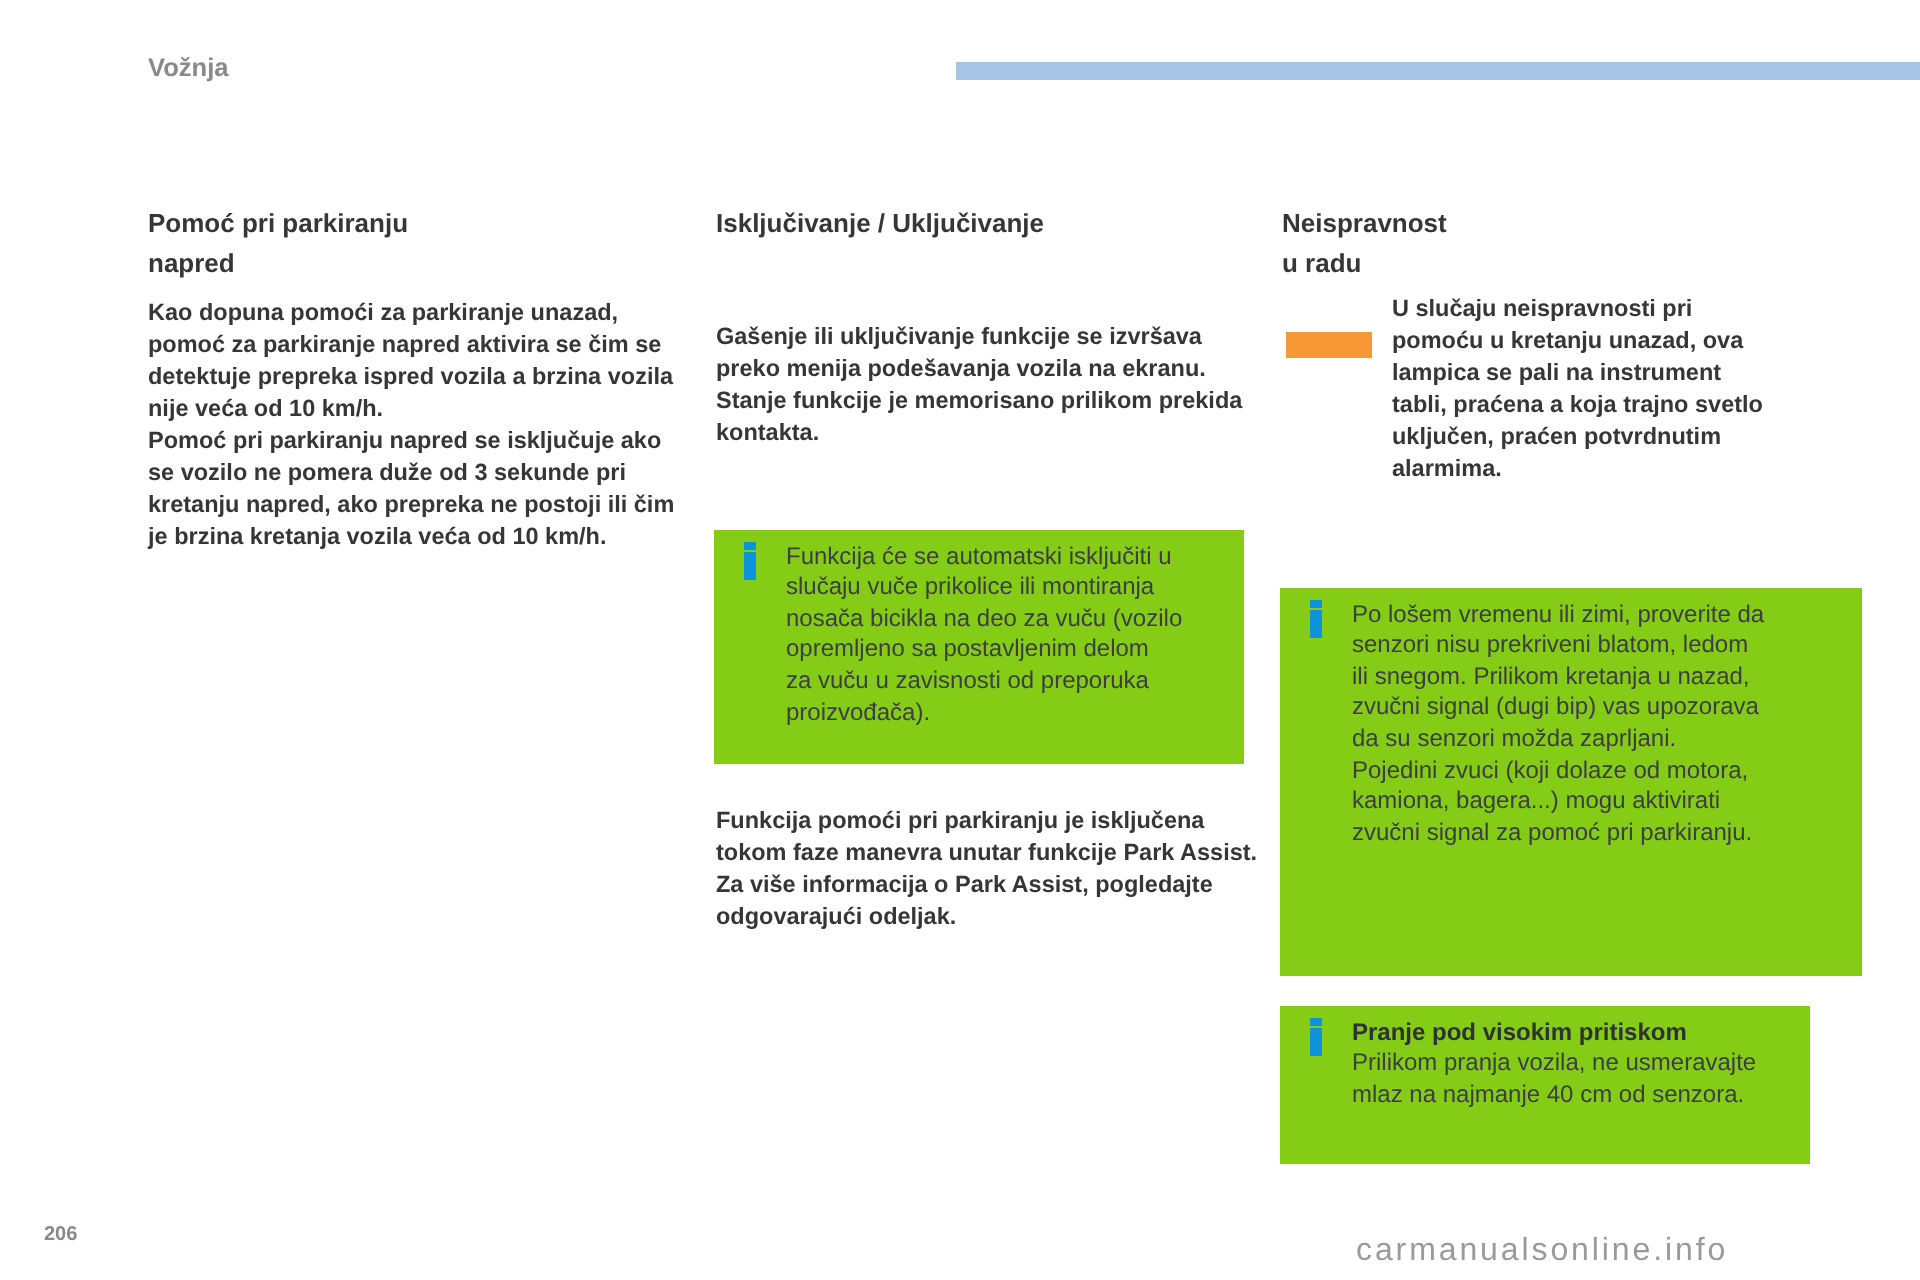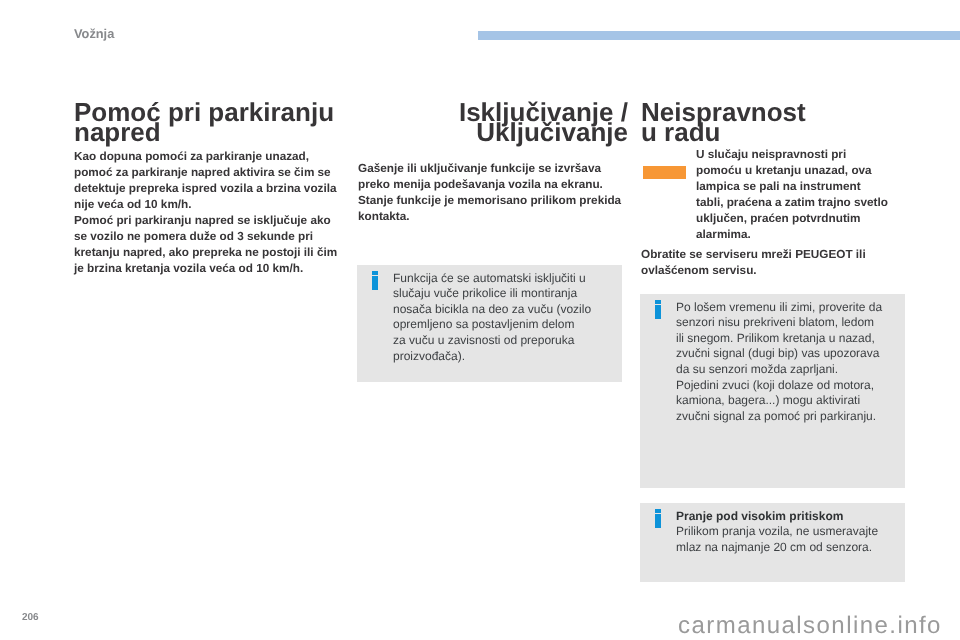--- a/index.html
+++ b/index.html
@@ -8,56 +8,56 @@
        font-family:"Liberation Sans",sans-serif;overflow:hidden;position:relative;
        -webkit-font-smoothing:antialiased;text-rendering:geometricPrecision;}
   .page{position:absolute;left:0;top:0;width:960px;height:600px;background:#fff;}
 
   
   .hdr-title{position:absolute;left:74px;top:27px;font-size:12.8px;font-weight:bold;
              color:#87898c;letter-spacing:0px;line-height:13px;}
   .hdr-bar{position:absolute;left:478px;top:30.8px;width:482px;height:9.4px;background:#a5c4e6;}
 
   
-  .ttl{position:absolute;font-size:26px;line-height:20.1px;font-weight:bold;
+  .ttl{position:absolute;font-size:13px;line-height:20.1px;font-weight:bold;
        color:#373537;white-space:pre-line;margin:0;}
   .body{position:absolute;font-size:11.75px;line-height:16.05px;color:#373537;
         font-weight:bold;white-space:pre-line;margin:0;}
 
   
-  .note{position:absolute;background:#e5e5e5;}
+  .note{position:absolute;background:#84cc16;}
   .note .ico{position:absolute;left:15px;top:6.2px;width:6.4px;height:19px;display:block;}
   .note .ico .dot{position:absolute;left:0;top:0;display:block;width:6.4px;height:4.2px;background:#0d93d9;}
   .note .ico .stem{position:absolute;left:0;top:5.1px;display:block;width:6.4px;height:13.8px;background:#0d93d9;}
   .note .txt{position:absolute;left:36px;top:5.7px;font-size:12.0px;line-height:15.56px;
              color:#3c3f42;white-space:pre-line;}
   .note .txt b{font-weight:bold;color:#2f3234;}
 
   
   #warn-icon{position:absolute;left:643px;top:166px;width:43px;height:12.6px;background:#f79735;}
 
   
   .pgnum{position:absolute;left:22px;top:611px;font-size:10px;font-weight:bold;color:#87898c;line-height:14px;}
-  .wm{position:absolute;left:678px;top:612.5px;font-size:24px;color:#9a9a9a;letter-spacing:1.45px;line-height:25px;}
+  .wm{position:absolute;left:678px;top:612.5px;font-size:16px;color:#9a9a9a;letter-spacing:1.45px;line-height:25px;}
 
   
   #ttl-left   {left:74px;  top:102px; width:270px;}
   #p-left-1   {left:74px;  top:149px; width:272px;}
   #p-left-2   {left:74px;  top:213px; width:272px;}
   #note-left  {left:73px;  top:328px; width:265px; height:70.5px;}
 
-  #ttl-mid    {left:358px; top:102px; width:270px;text-align:right;}
+  #ttl-mid    {left:358px; top:102px; width:270px;}
   #p-mid-1    {left:358px; top:149px; width:272px;margin-top:12px;}
   #note-mid   {left:357px; top:265px; width:265px; height:116.5px;}
   #p-mid-2    {left:358px; top:403px; width:272px;}
 
   #ttl-right  {left:641px; top:102px; width:270px;}
   #p-warn     {left:696px; top:147px; width:215px;}
   #p-right-1  {left:641px; top:247px; width:272px;}
-  #note-r1    {left:640px; top:294px; width:265px; height:193.5px;}
+  #note-r1    {left:640px; top:294px; width:265px; height:193.5px;padding-left:26px;}
   #note-r2    {left:640px; top:503px; width:265px; height:78.5px;}
 </style>
 </head>
 <body>
 
 <div class="page">
 
   <div class="hdr-title">Vožnja</div>
   <div class="hdr-bar"></div>
 
@@ -85,33 +85,35 @@
         <span class="stem"></span>
       </span>
     <div class="txt">Funkcija će se automatski isključiti u
 slučaju vuče prikolice ili montiranja
 nosača bicikla na deo za vuču (vozilo
 opremljeno sa postavljenim delom
 za vuču u zavisnosti od preporuka
 proizvođača).</div>
   </div>
 
+  <p class="body" id="p-mid-2">Funkcija pomoći pri parkiranju je isključena
+tokom faze manevra unutar funkcije Park Assist.
+Za više informacija o Park Assist, pogledajte
+odgovarajući odeljak.</p>
 
   <h2 class="ttl" id="ttl-right">Neispravnost
 u radu</h2>
 
   <div id="warn-icon"></div>
   <p class="body" id="p-warn">U slučaju neispravnosti pri
 pomoću u kretanju unazad, ova
 lampica se pali na instrument
-tabli, praćena a zatim trajno svetlo
+tabli, praćena a koja trajno svetlo
 uključen, praćen potvrdnutim
 alarmima.</p>
-  <p class="body" id="p-right-1">Obratite se serviseru mreži PEUGEOT ili
-ovlašćenom servisu.</p>
 
   <div class="note" id="note-r1">
     <span class="ico">
         <span class="dot"></span>
         <span class="stem"></span>
       </span>
     <div class="txt">Po lošem vremenu ili zimi, proverite da
 senzori nisu prekriveni blatom, ledom
 ili snegom. Prilikom kretanja u nazad,
 zvučni signal (dugi bip) vas upozorava
@@ -121,18 +123,18 @@
 zvučni signal za pomoć pri parkiranju.</div>
   </div>
 
   <div class="note" id="note-r2">
     <span class="ico">
         <span class="dot"></span>
         <span class="stem"></span>
       </span>
     <div class="txt"><b>Pranje pod visokim pritiskom
 </b><span>Prilikom pranja vozila, ne usmeravajte
-mlaz na najmanje 20 cm od senzora.</span></div>
+mlaz na najmanje 40 cm od senzora.</span></div>
   </div>
 
   <div class="pgnum">206</div>
   <div class="wm">carmanualsonline.info</div>
 </div>
 
 </body></html>

